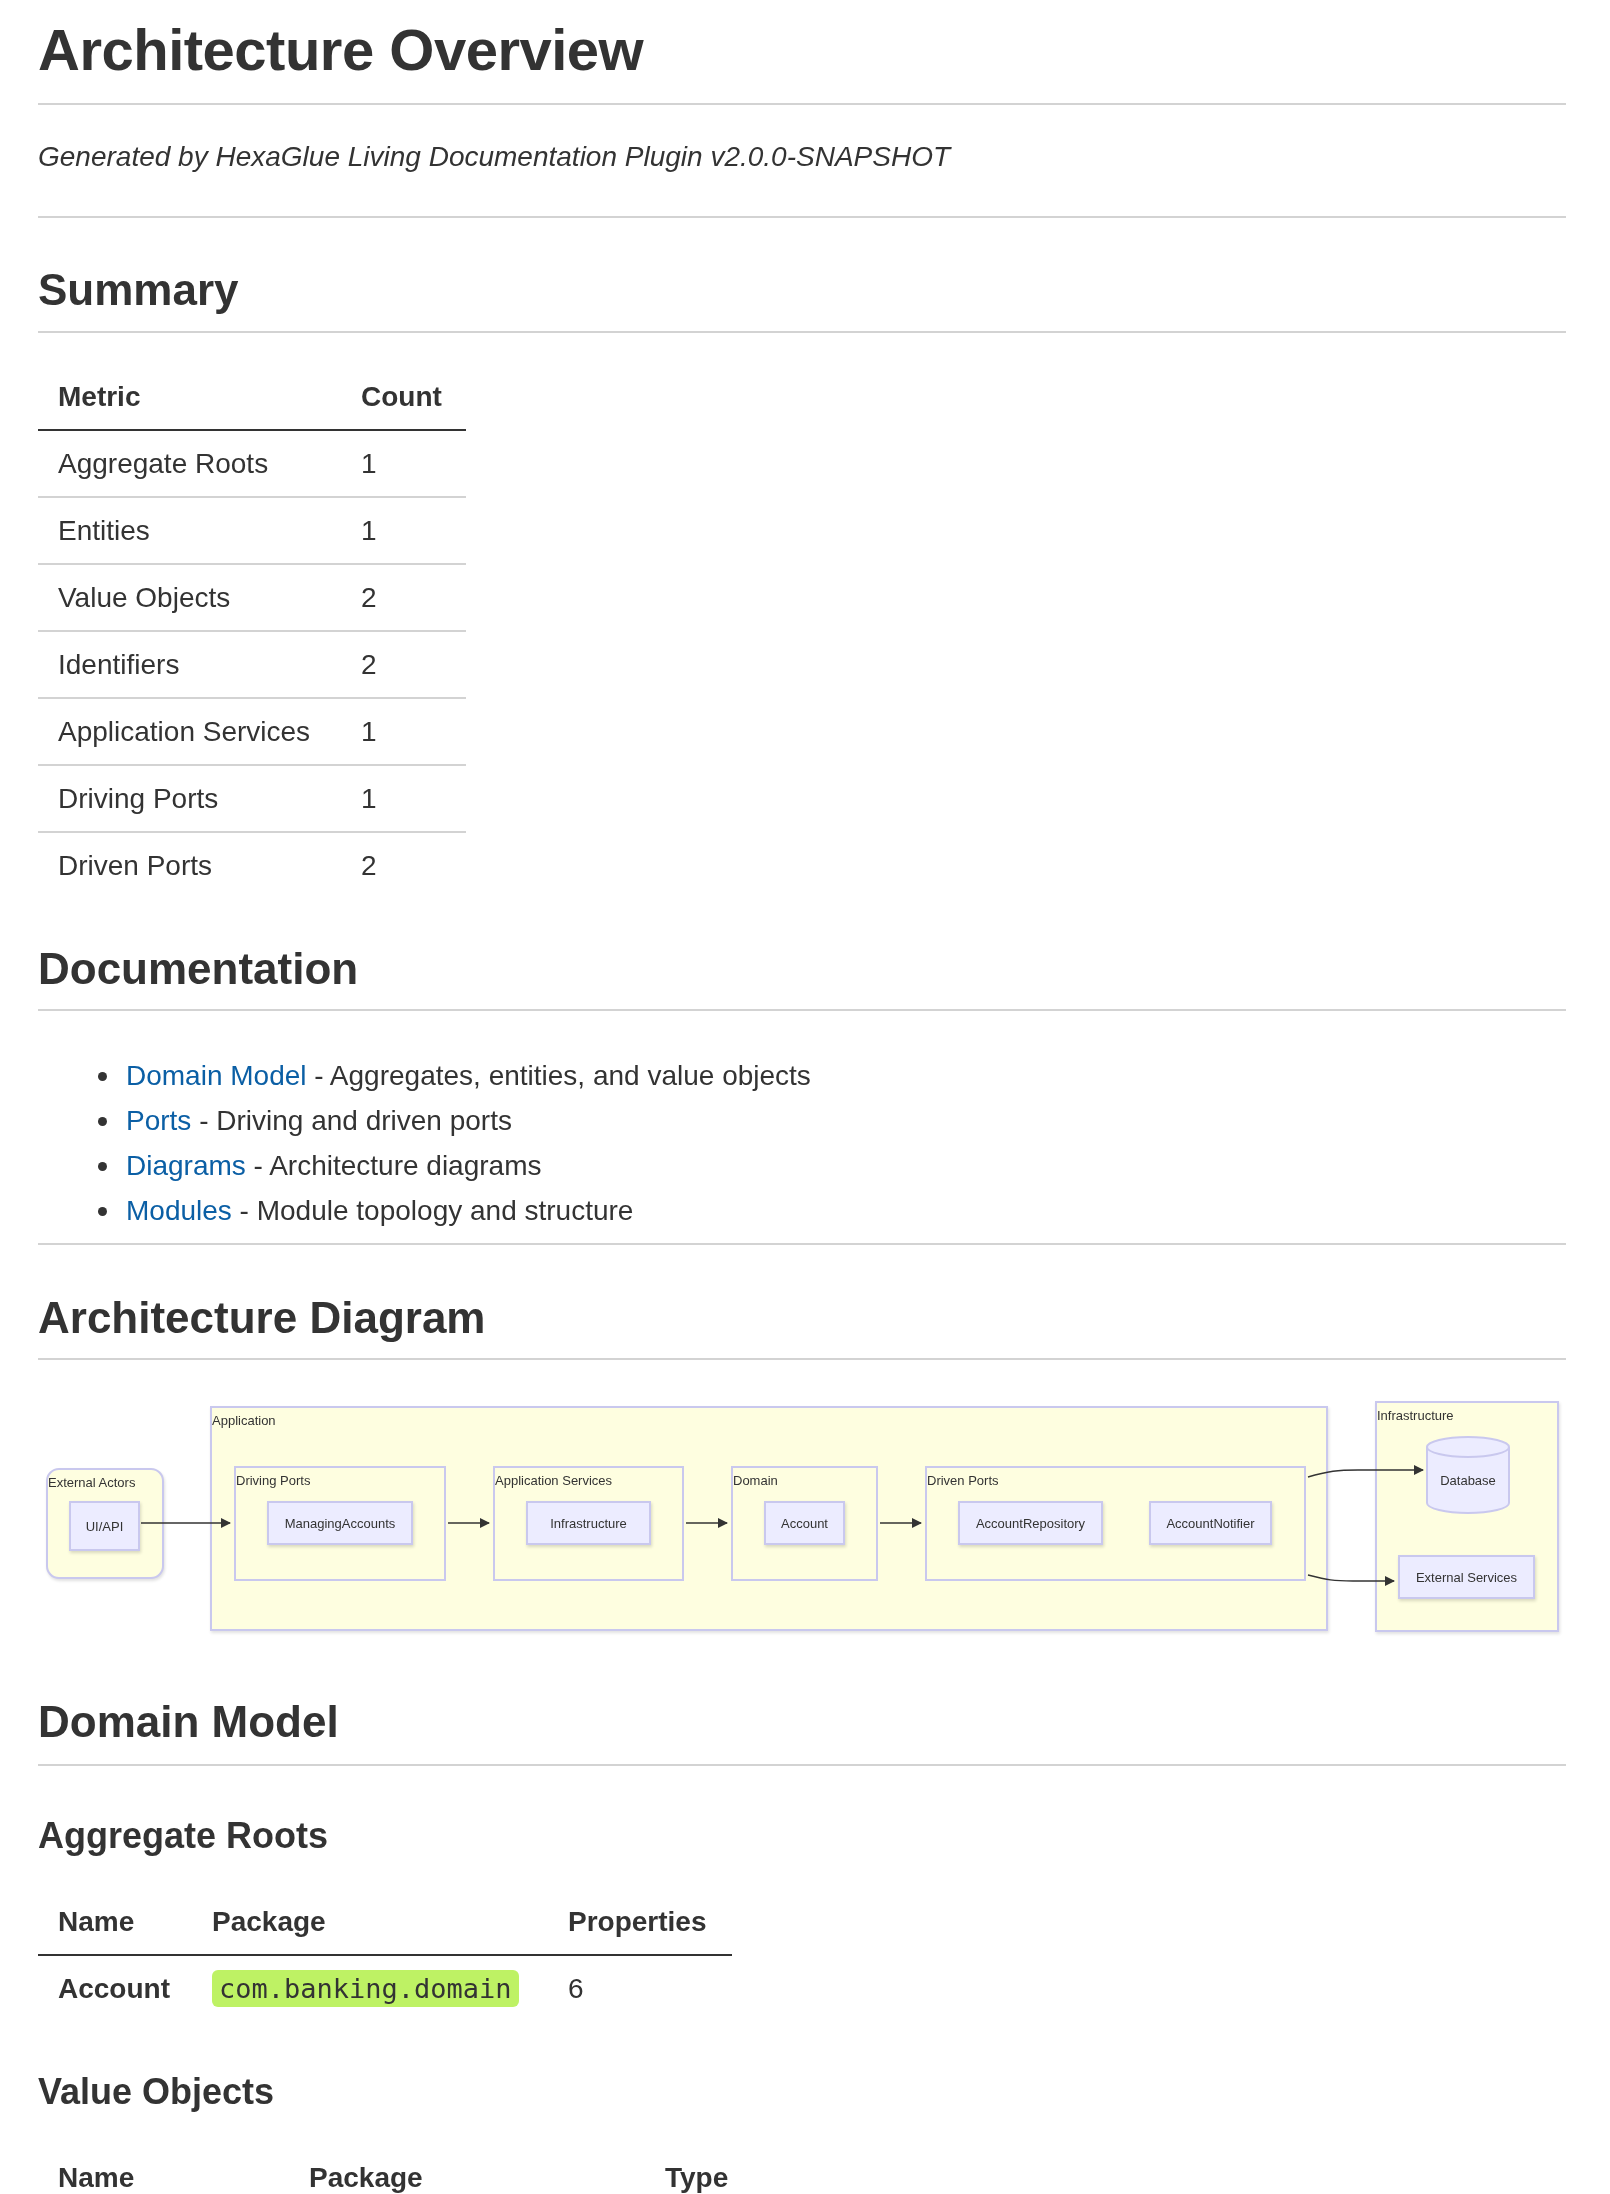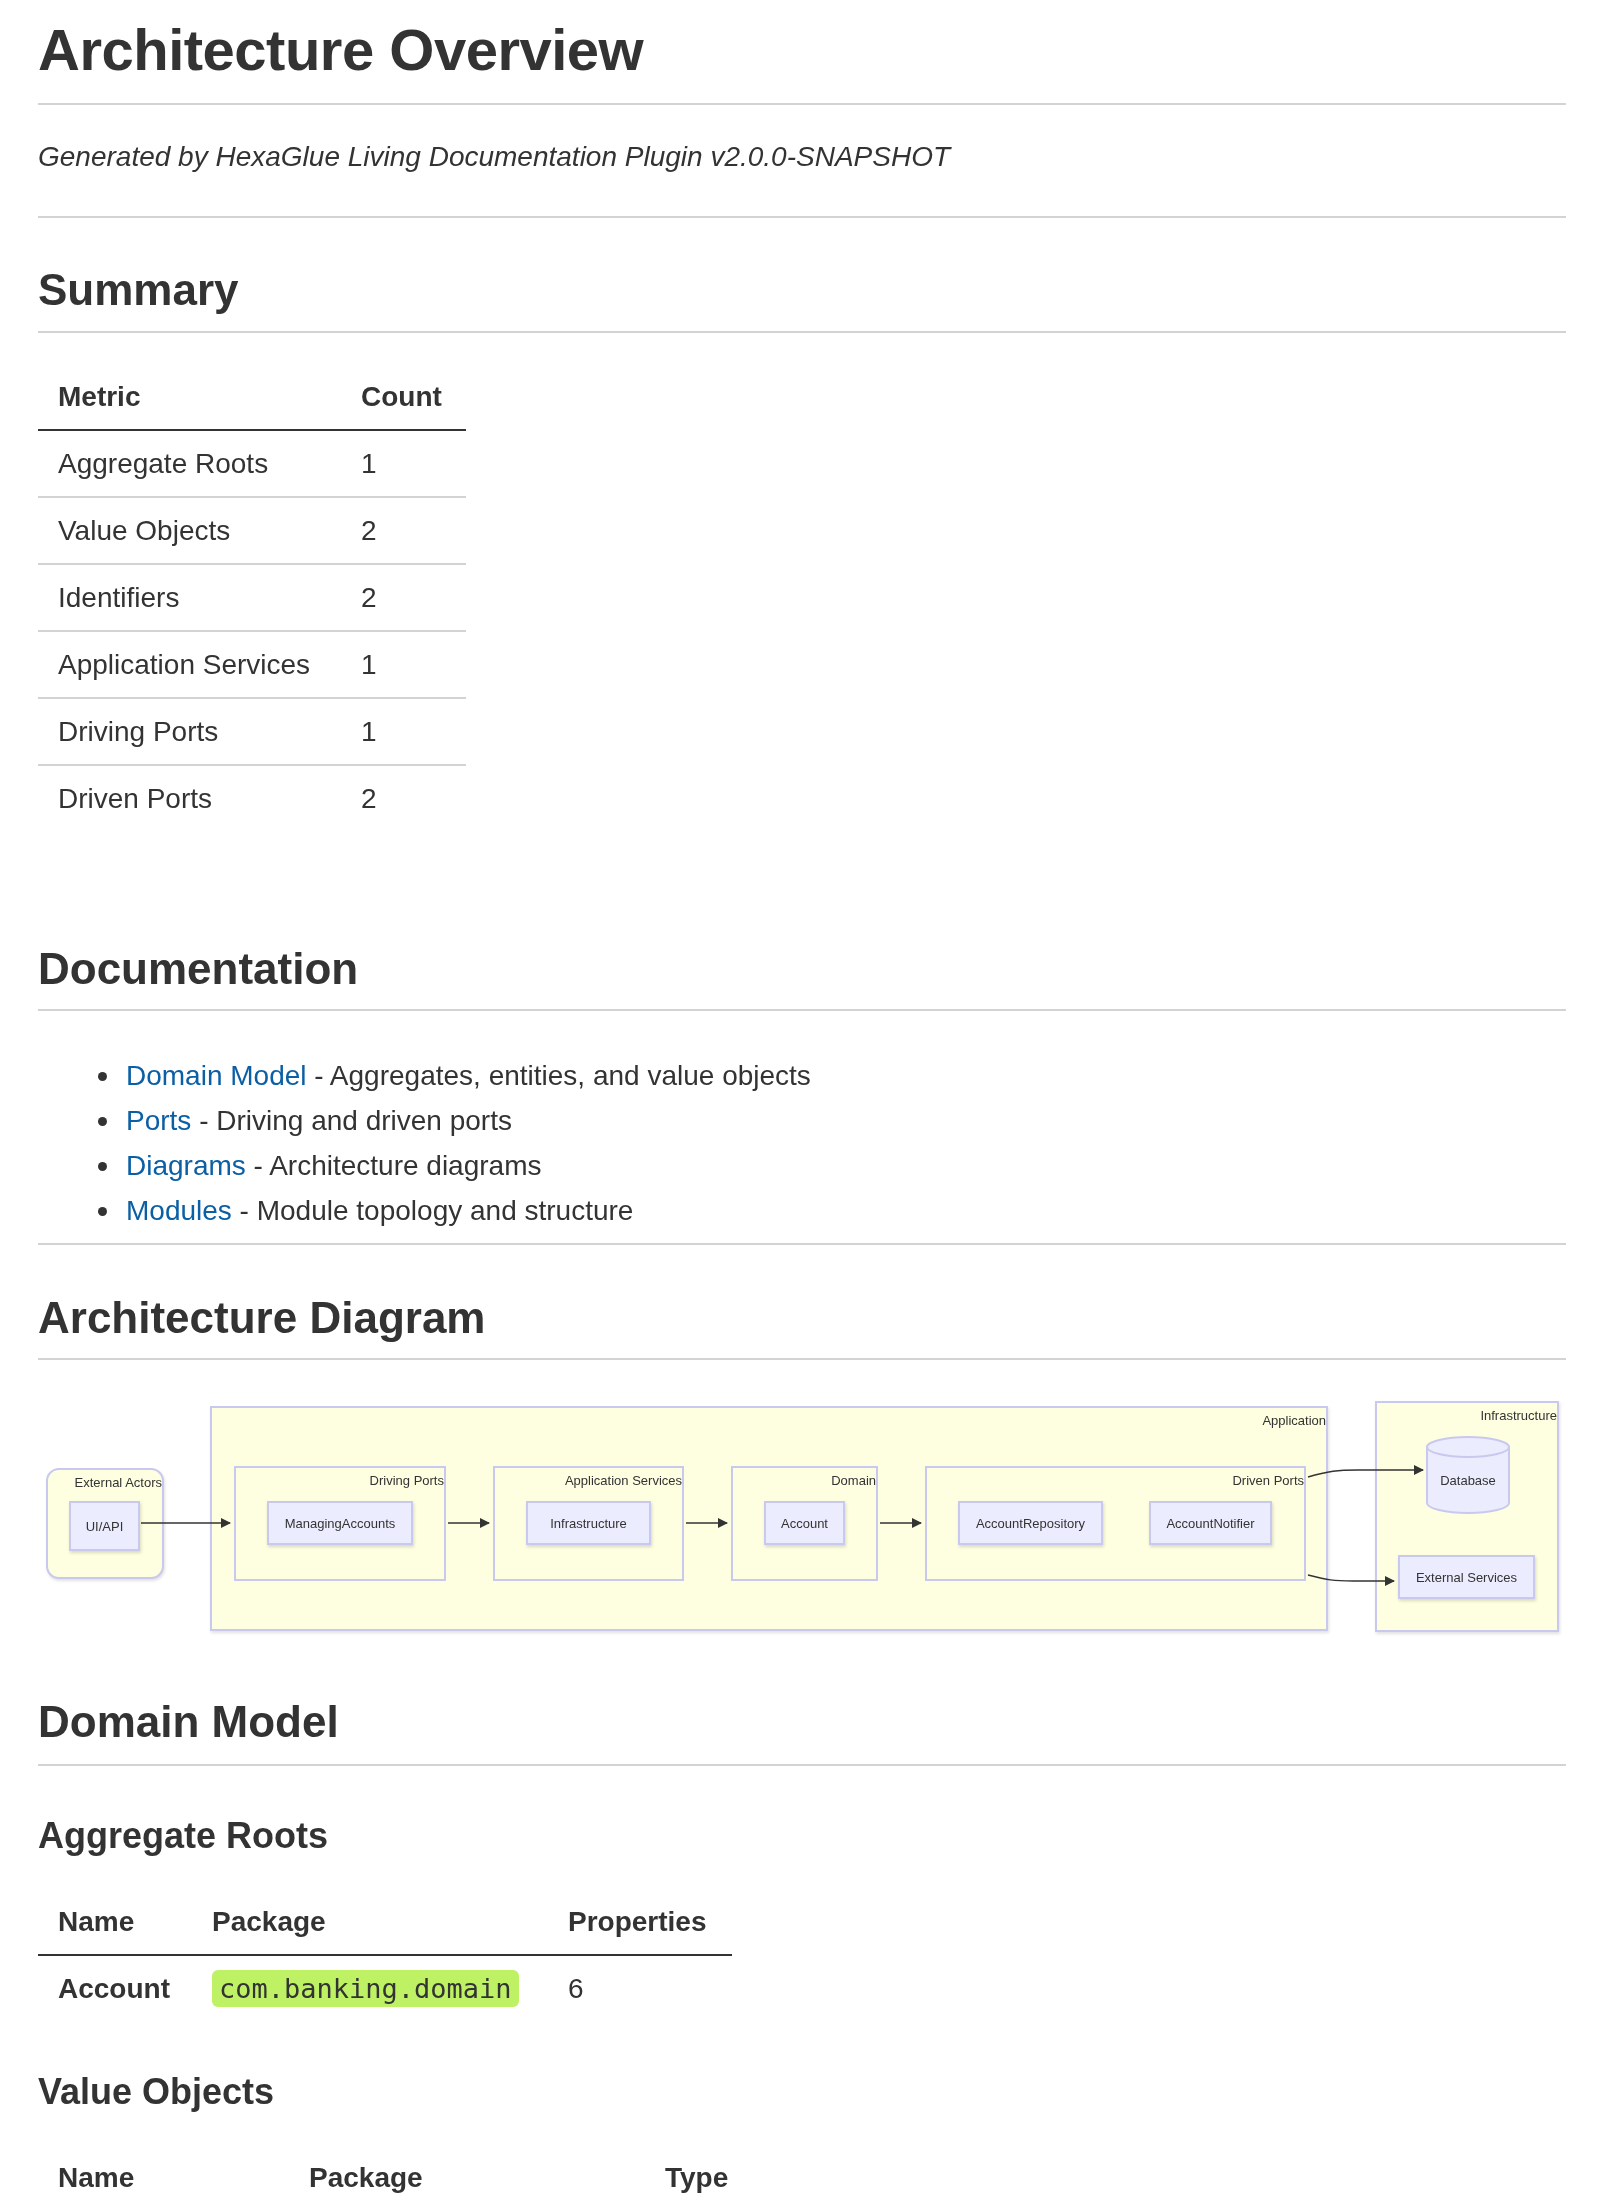--- a/index.html
+++ b/index.html
@@ -52,21 +52,21 @@
   }
   ul.doclist a { color: #0b5fa5; text-decoration: none; }
 
   
   .diagram { position: absolute; left: 0; top: 1395px; width: 1528px; height: 250px; }
   .dgroup {
     position: absolute; background: #fefee0; border: 2px solid #c9c8ee;
     box-shadow: 1px 2px 3px rgba(0,0,0,0.12);
   }
   .dgroup > .glabel {
-    position: absolute; left: 0; right: 0; top: 5px; text-align: right;
+    position: absolute; left: 0; right: 0; top: 5px; text-align: left;
     font-size: 13px; color: #333; font-family: "Liberation Sans", sans-serif;
   }
   .dnode {
     position: absolute; background: #ececff; border: 2px solid #c9c8ee;
     box-shadow: 1px 2px 3px rgba(0,0,0,0.15);
     display: flex; align-items: center; justify-content: center;
     font-size: 13px; color: #333; font-family: "Liberation Sans", sans-serif;
   }
   svg.edges { position: absolute; left: 0; top: 0; overflow: visible; }
 </style>
@@ -87,20 +87,24 @@
   <table class="md summary" style="top:364px">
     <thead>
       <tr>
         <th>Metric</th>
         <th>Count</th>
       </tr>
     </thead>
     <tbody>
       <tr>
         <td>Aggregate Roots</td>
+        <td>1</td>
+      </tr>
+      <tr>
+        <td>Entities</td>
         <td>1</td>
       </tr>
       <tr>
         <td>Value Objects</td>
         <td>2</td>
       </tr>
       <tr>
         <td>Identifiers</td>
         <td>2</td>
       </tr>

